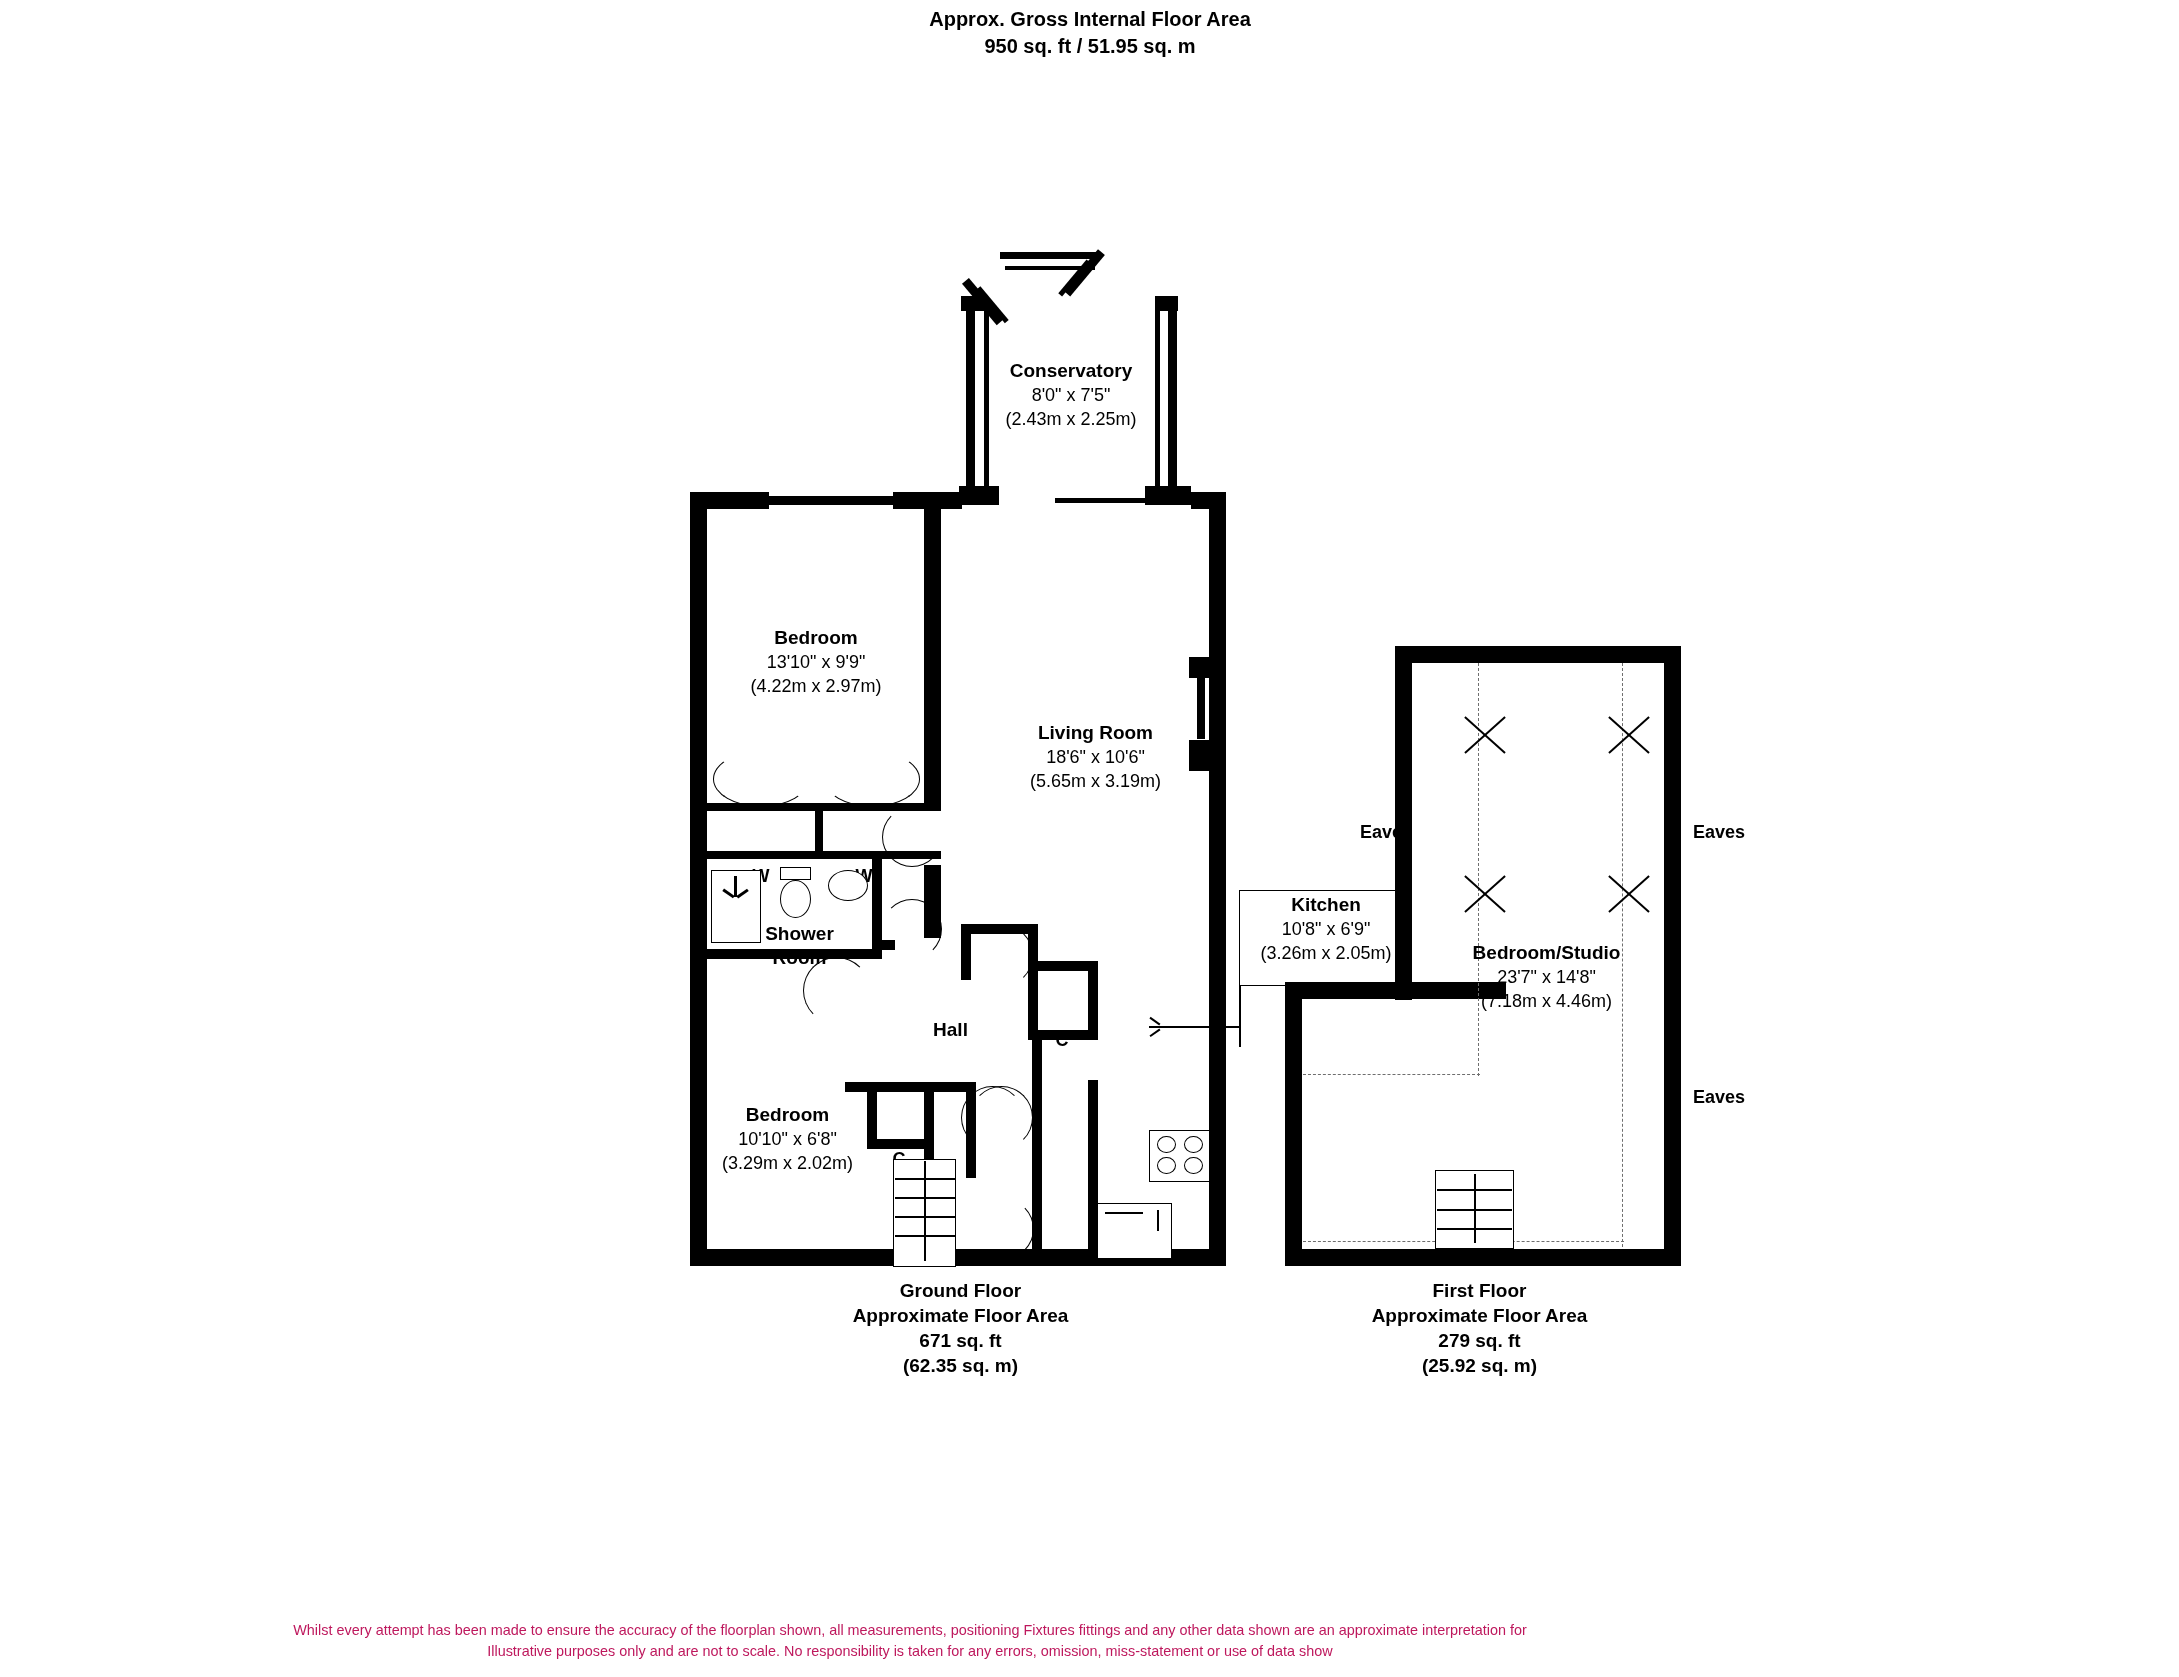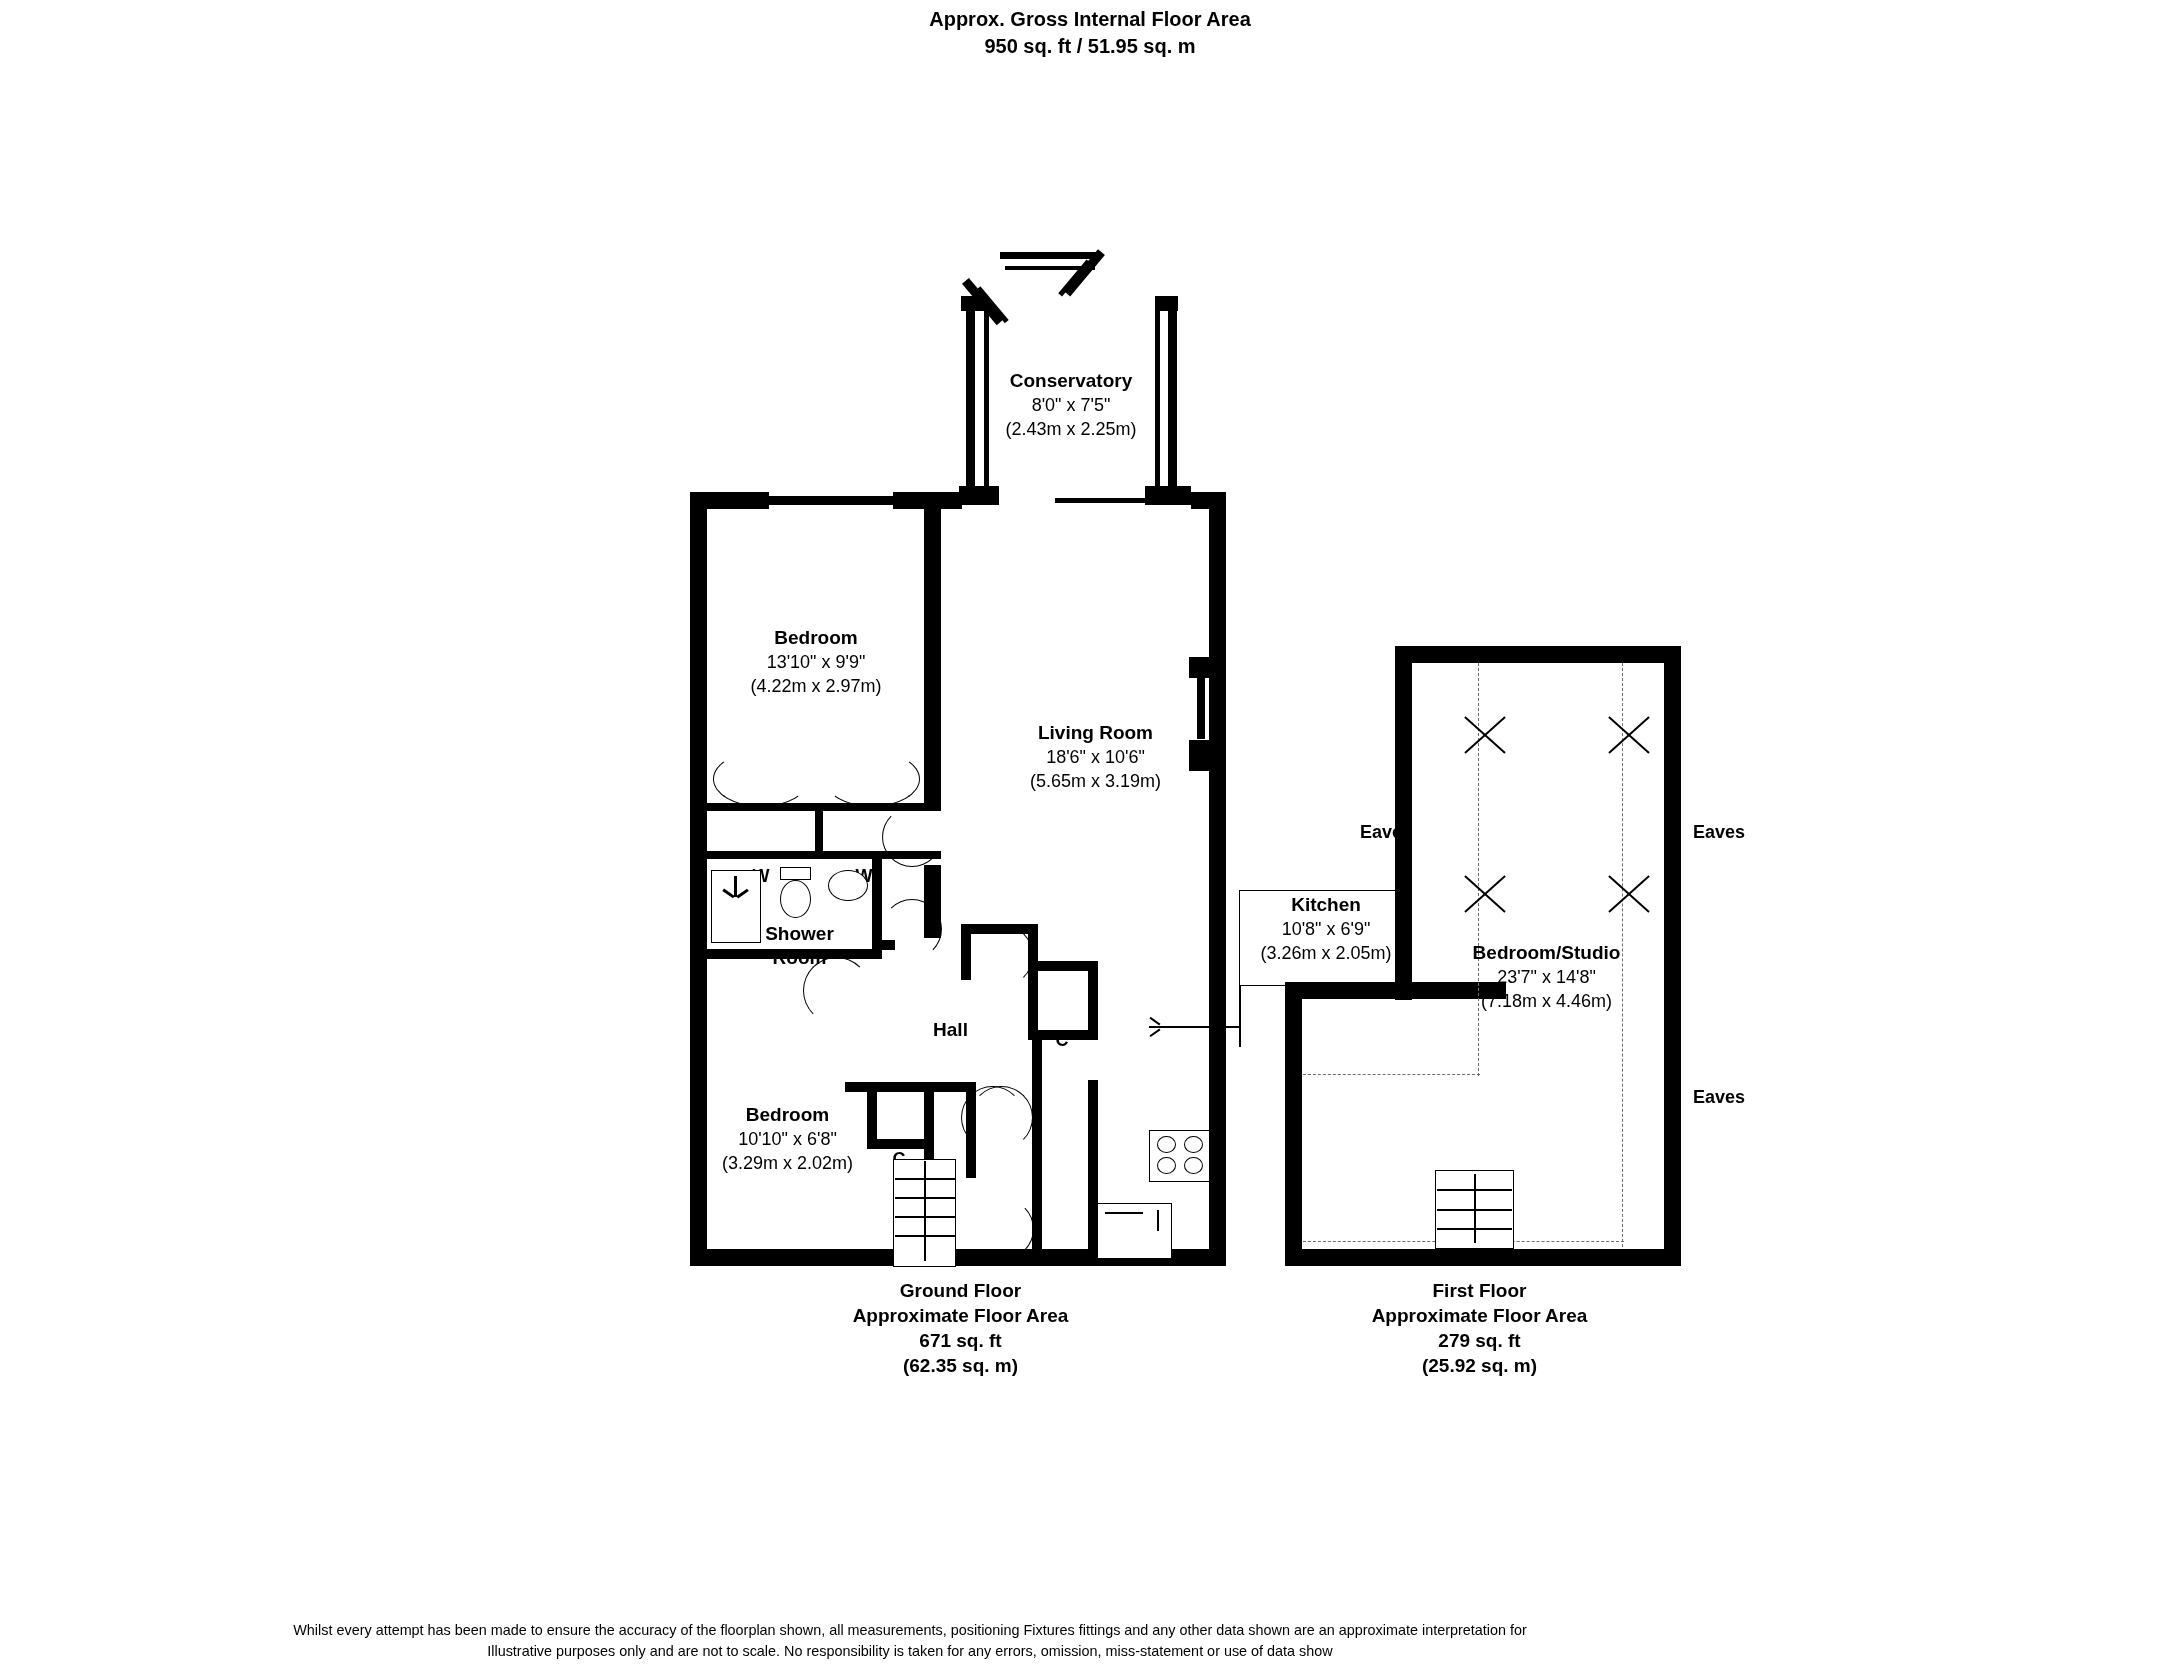--- a/index.html
+++ b/index.html
@@ -122,21 +122,21 @@
   .arc-br { border-left-color: transparent; border-top-color: transparent; }
 
   .disclaimer {
     position: absolute;
     left: 0;
     top: 1620px;
     width: 1820px;
     text-align: center;
     font-size: 14.4px;
     line-height: 21px;
-    color: #000000;
+    color: #be185d;
   }
 
   .fix {
     position: absolute;
     border: 1.9px solid #000000;
     box-sizing: border-box;
     background: #ffffff;
   }
   .fix-r { border-radius: 50%; }
 </style>
@@ -162,21 +162,21 @@
   <div class="thin" style="left:1086px; top:261px; width:4.8px; height:44px; transform:rotate(40deg); transform-origin:top center;"></div>
 
   <div class="thin" style="left:1000px; top:252px; width:100px; height:6.7px;"></div>
   <div class="thin" style="left:1005px; top:266px; width:90px; height:3.8px;"></div>
 
   <div class="wall" style="left:961px; top:296px; width:23px; height:15.4px;"></div>
   <div class="wall" style="left:1155px; top:296px; width:23px; height:15.4px;"></div>
   <div class="wall" style="left:959px; top:486px; width:40px; height:19px;"></div>
   <div class="wall" style="left:1145px; top:486px; width:46px; height:19px;"></div>
 
-  <div class="lbl" style="left:922px; top:369px; width:298px;">
+  <div class="lbl" style="left:922px; top:359px; width:298px;">
     <span class="nm">Conservatory</span>
     <span class="dim">8'0" x 7'5"</span>
     <span class="dim">(2.43m x 2.25m)</span>
   </div>
 
   <div class="wall" style="left:690px; top:492px; width:17.3px; height:774px;"></div>
 
   <div class="wall" style="left:690px; top:1249px; width:536px; height:17.3px;"></div>
 
   <div class="wall" style="left:1209px; top:492px; width:17.3px; height:774px;"></div>

